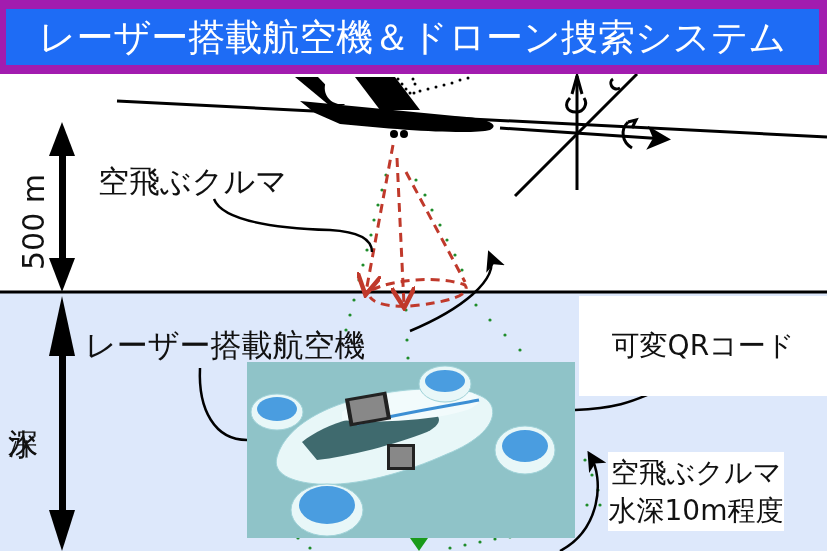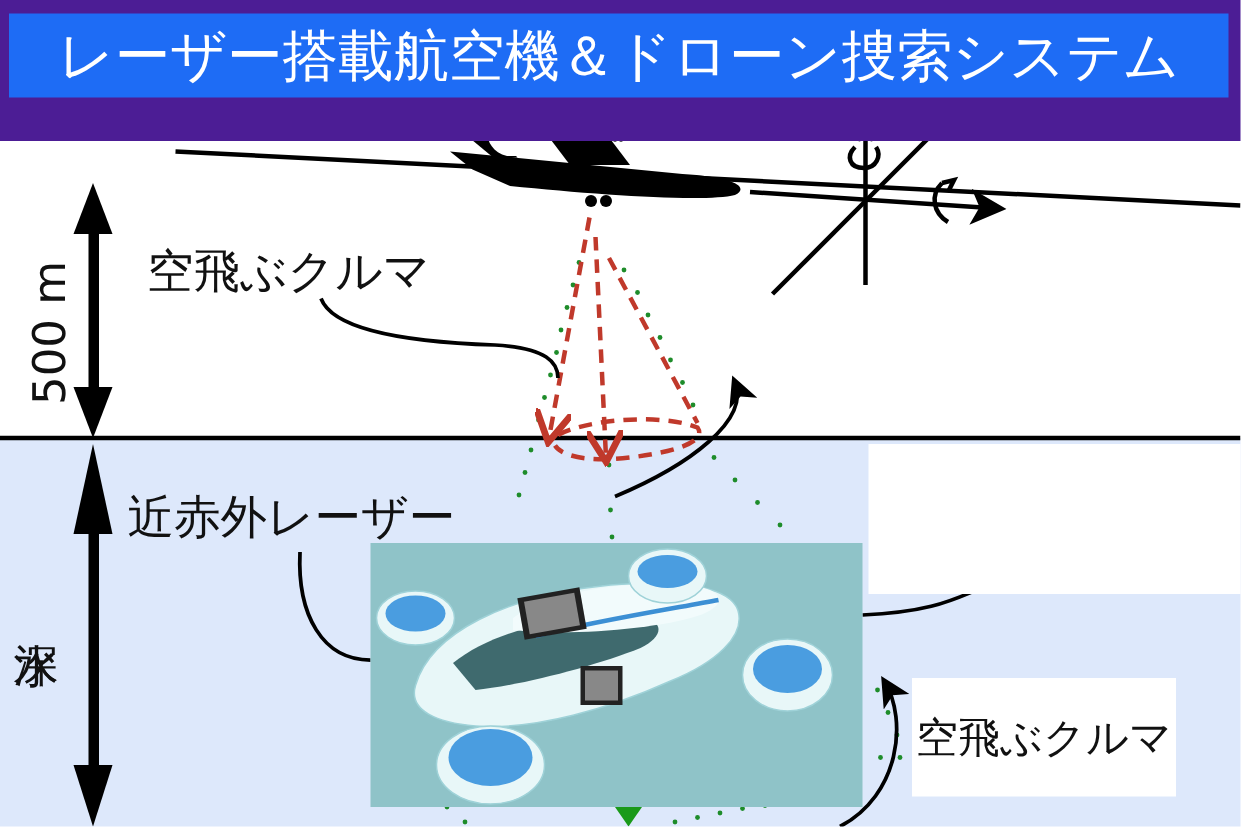--- a/index.html
+++ b/index.html
@@ -1,18 +1,18 @@
 <!DOCTYPE html>
 <html><head>
 <meta charset="utf-8">
 <style>
   html, body { margin:0; padding:0; }
   body { width:827px; height:551px; overflow:hidden; background:#ffffff; position:relative;
          font-family:"DejaVu Sans","Liberation Sans",sans-serif; }
-  .header { position:absolute; left:0; top:0; width:827px; height:94px; background:#4c1d95;text-align:center; }
+  .header { position:absolute; left:0; top:0; width:827px; height:74px; background:#a21caf;text-align:center; }
   .header-inner { position:absolute; left:6px; top:9px; width:813px; height:56px; background:#1e6cf5;
                   display:flex; align-items:center; justify-content:center; }
   .header-title { color:#ffffff; font-size:37px; letter-spacing:0px; white-space:nowrap; line-height:1; }
   .water { position:absolute; left:0; top:292px; width:827px; height:259px; background:#dde8fb; }
   svg.main { position:absolute; left:0; top:0; }
   .label { position:absolute; color:#111; white-space:nowrap; line-height:1; }
   .lbl-nir { left:98px; top:166px; font-size:31px; }
   .lbl-green { left:85px; top:330px; font-size:31px; }
   .lbl-500 { left:-6px; top:215px; font-size:30px; transform:rotate(-90deg); transform-origin:center; width:80px; text-align:center; }
   .lbl-depth { left:8px; top:405px; font-size:30px; writing-mode:vertical-rl; }
@@ -147,29 +147,31 @@
   <path d="M410,538 L428,538 L419,551 Z" fill="#1a9a1a"></path>
 </svg>
 
 <div class="header">
   <div class="header-inner">
     <span class="header-title">レーザー搭載航空機＆ドローン捜索システム</span>
   </div>
 </div>
 
 <span class="label lbl-nir">空飛ぶクルマ</span>
-<span class="label lbl-green">近赤外レーザー</span>
+<span class="label lbl-green">レーザー搭載航空機</span>
 <span class="label lbl-500">500 m</span>
 <span class="label lbl-depth">水深</span>
 
 <div class="box box-qr">
+  <span>可変QRコード</span>
 </div>
 
 <div class="box box-car">
   <span>空飛ぶクルマ</span>
+  <span>水深10m程度</span>
 </div>
 
 <div class="photo">
   <svg width="328" height="176" viewBox="0 0 328 176">
 
     <path d="M30,95 C40,60 90,35 160,28 C210,24 240,30 245,45 C250,62 230,80 200,92 C160,110 110,125 70,122 C45,120 25,112 30,95 Z" fill="#e8f7f8" stroke="#9fd2d8"></path>
     <path d="M55,80 C80,60 120,50 165,48 C195,47 200,60 180,70 C150,82 100,95 70,98 Z" fill="#3f6a6e"></path>
     <path d="M95,50 C120,32 170,25 210,28 C235,30 240,40 220,48 C190,58 130,62 95,58 Z" fill="#f2fbfc"></path>
     <path d="M110,62 C150,52 200,44 232,38" stroke="#3c8fd4" stroke-width="3" fill="none"></path>
 

